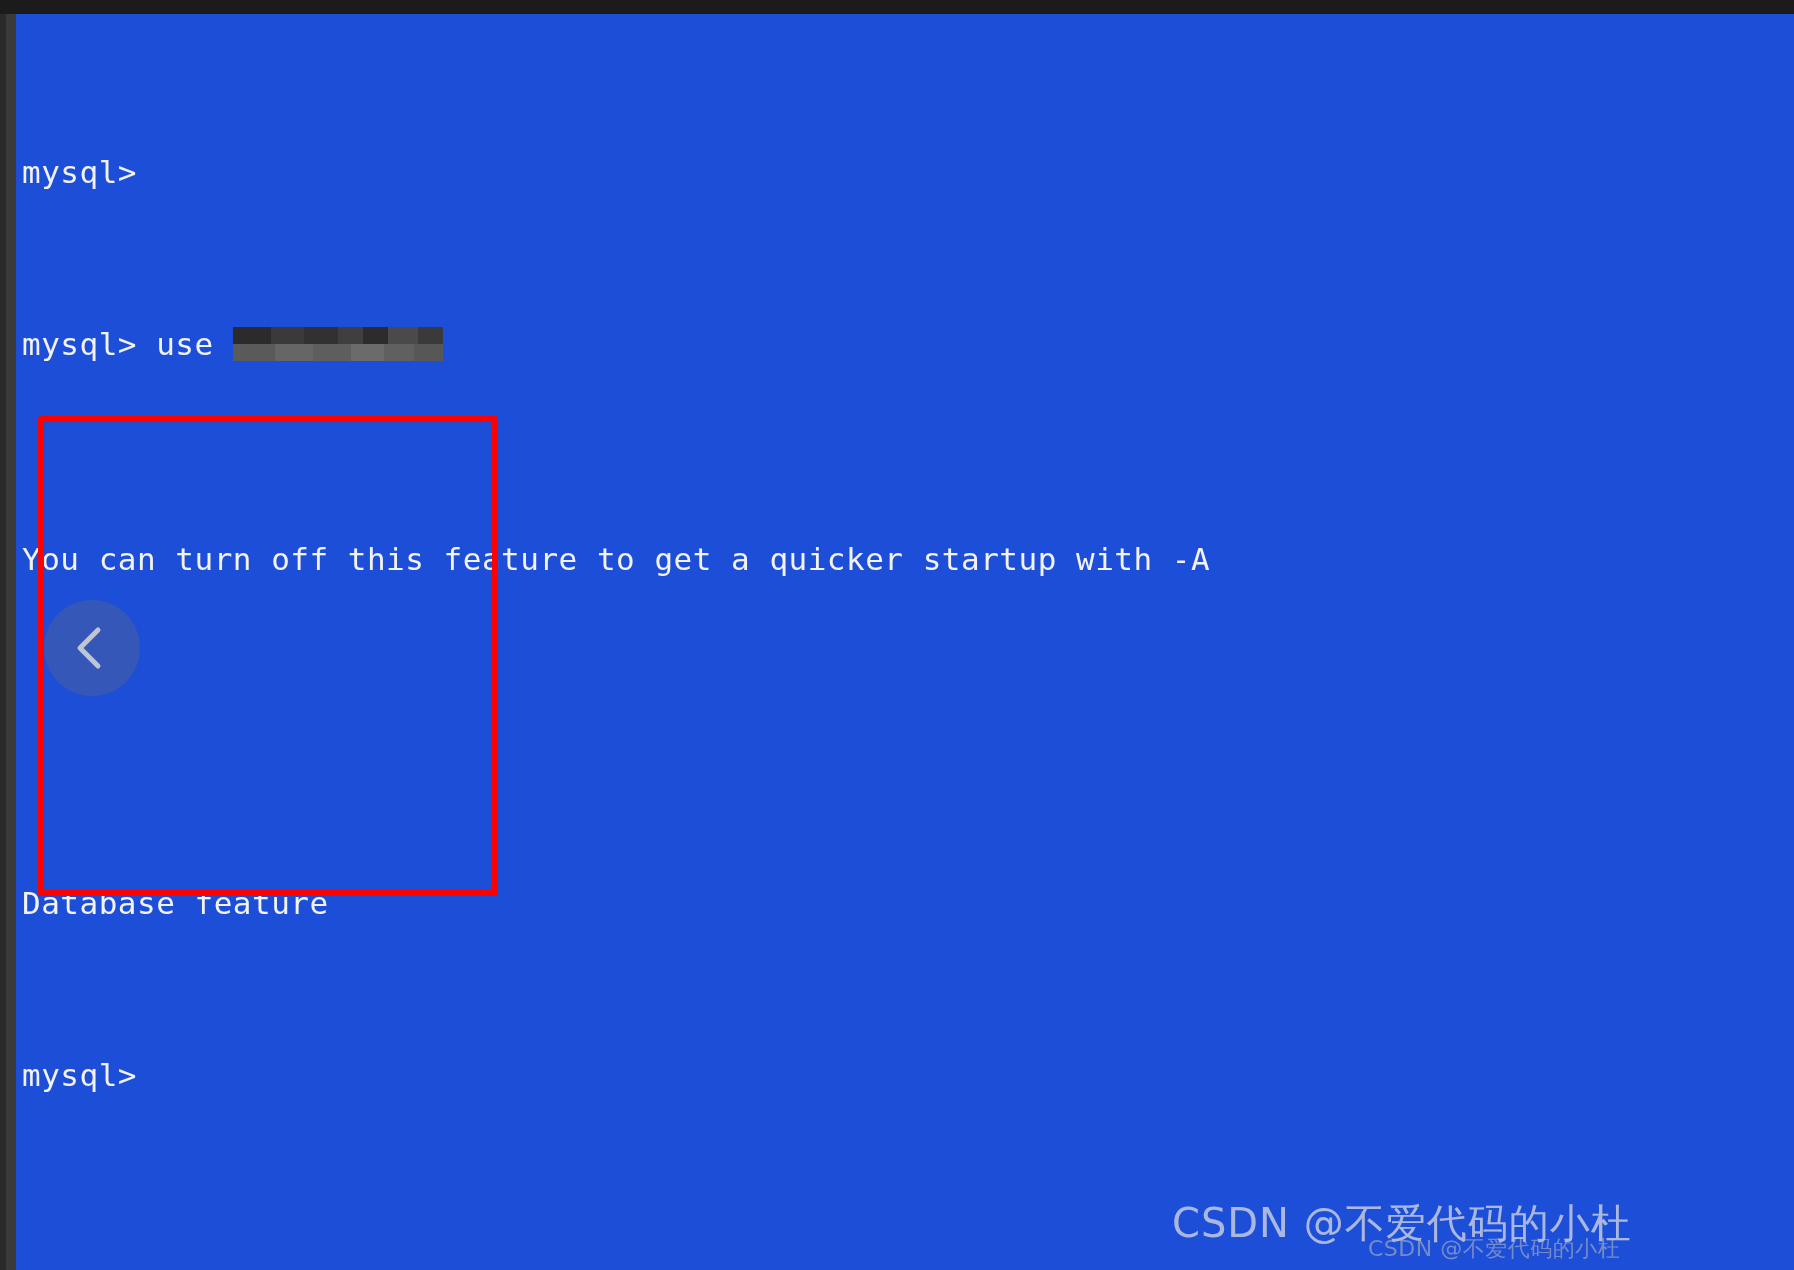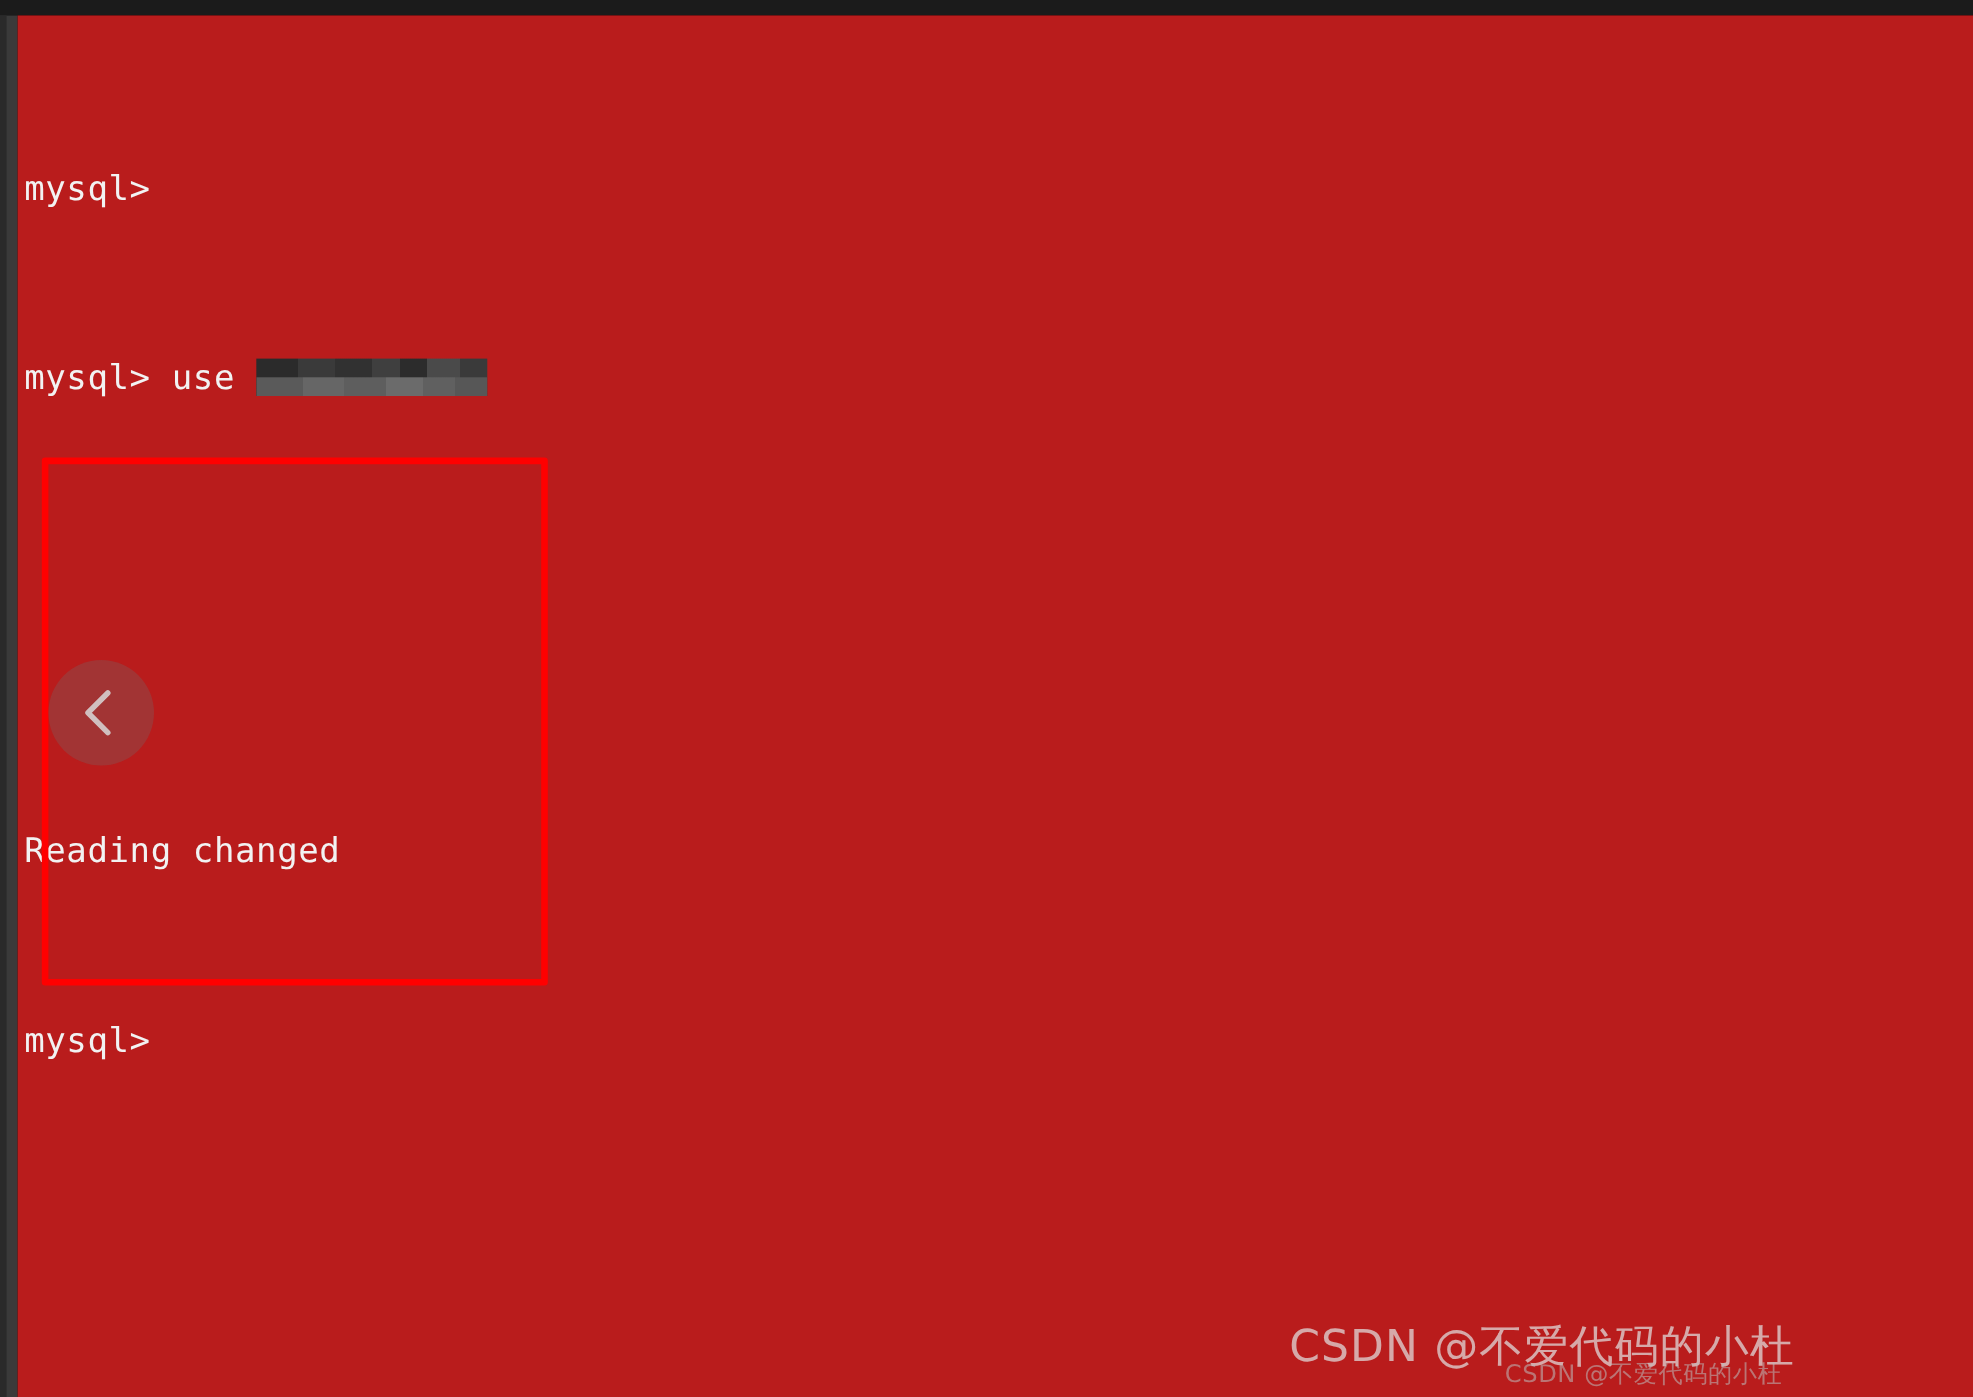--- a/index.html
+++ b/index.html
@@ -46,21 +46,21 @@
     background: #2a2a2a;
   }
 
   
   .terminal {
     position: absolute;
     left: 16px;
     top: 14px;
     width: 1778px;
     height: 1256px;
-    background: #b91c1c;
+    background: #1d4ed8;
     color: #f2f2f2;
     font-family: "DejaVu Sans Mono", "Liberation Mono", monospace;
     font-size: 31px;
     line-height: 43px;
     letter-spacing: 0.5px;
     white-space: pre;
     padding: 8px 0 0 6px;
     box-sizing: border-box;
   }
 
@@ -161,24 +161,25 @@
     <div class="left-bar-inner"></div>
   </div>
 
   <div class="terminal">
 
     <div class="line"><span>mysql&gt;</span></div>
 
     <div class="line"><span>mysql&gt; use </span><span class="redact r1"></span></div>
 
 
+    <div class="line"><span>You can turn off this feature to get a quicker startup with -A</span></div>
 
     <div class="line blank"><span></span></div>
 
-    <div class="line"><span>Reading changed</span></div>
+    <div class="line"><span>Database feature</span></div>
 
     <div class="line"><span>mysql&gt;</span></div>
 
     
 
     
 
     
 
     

